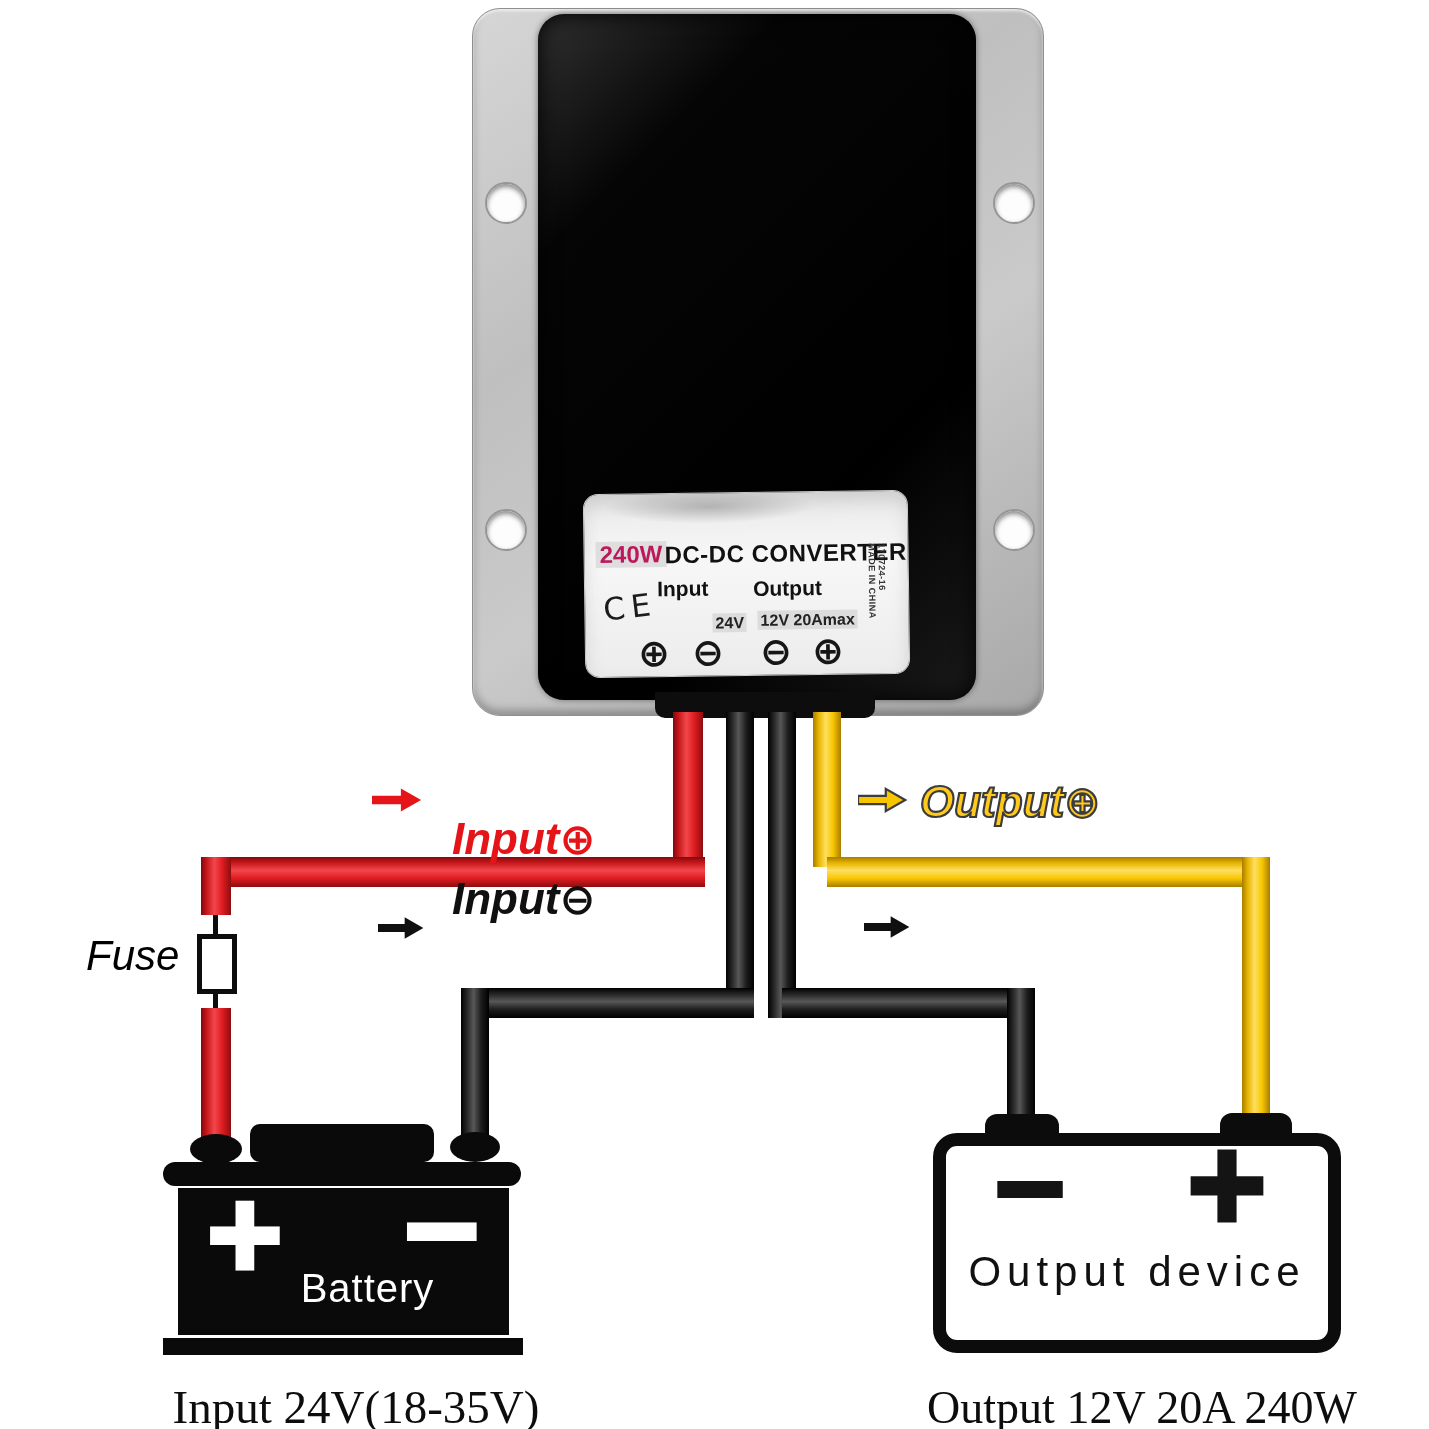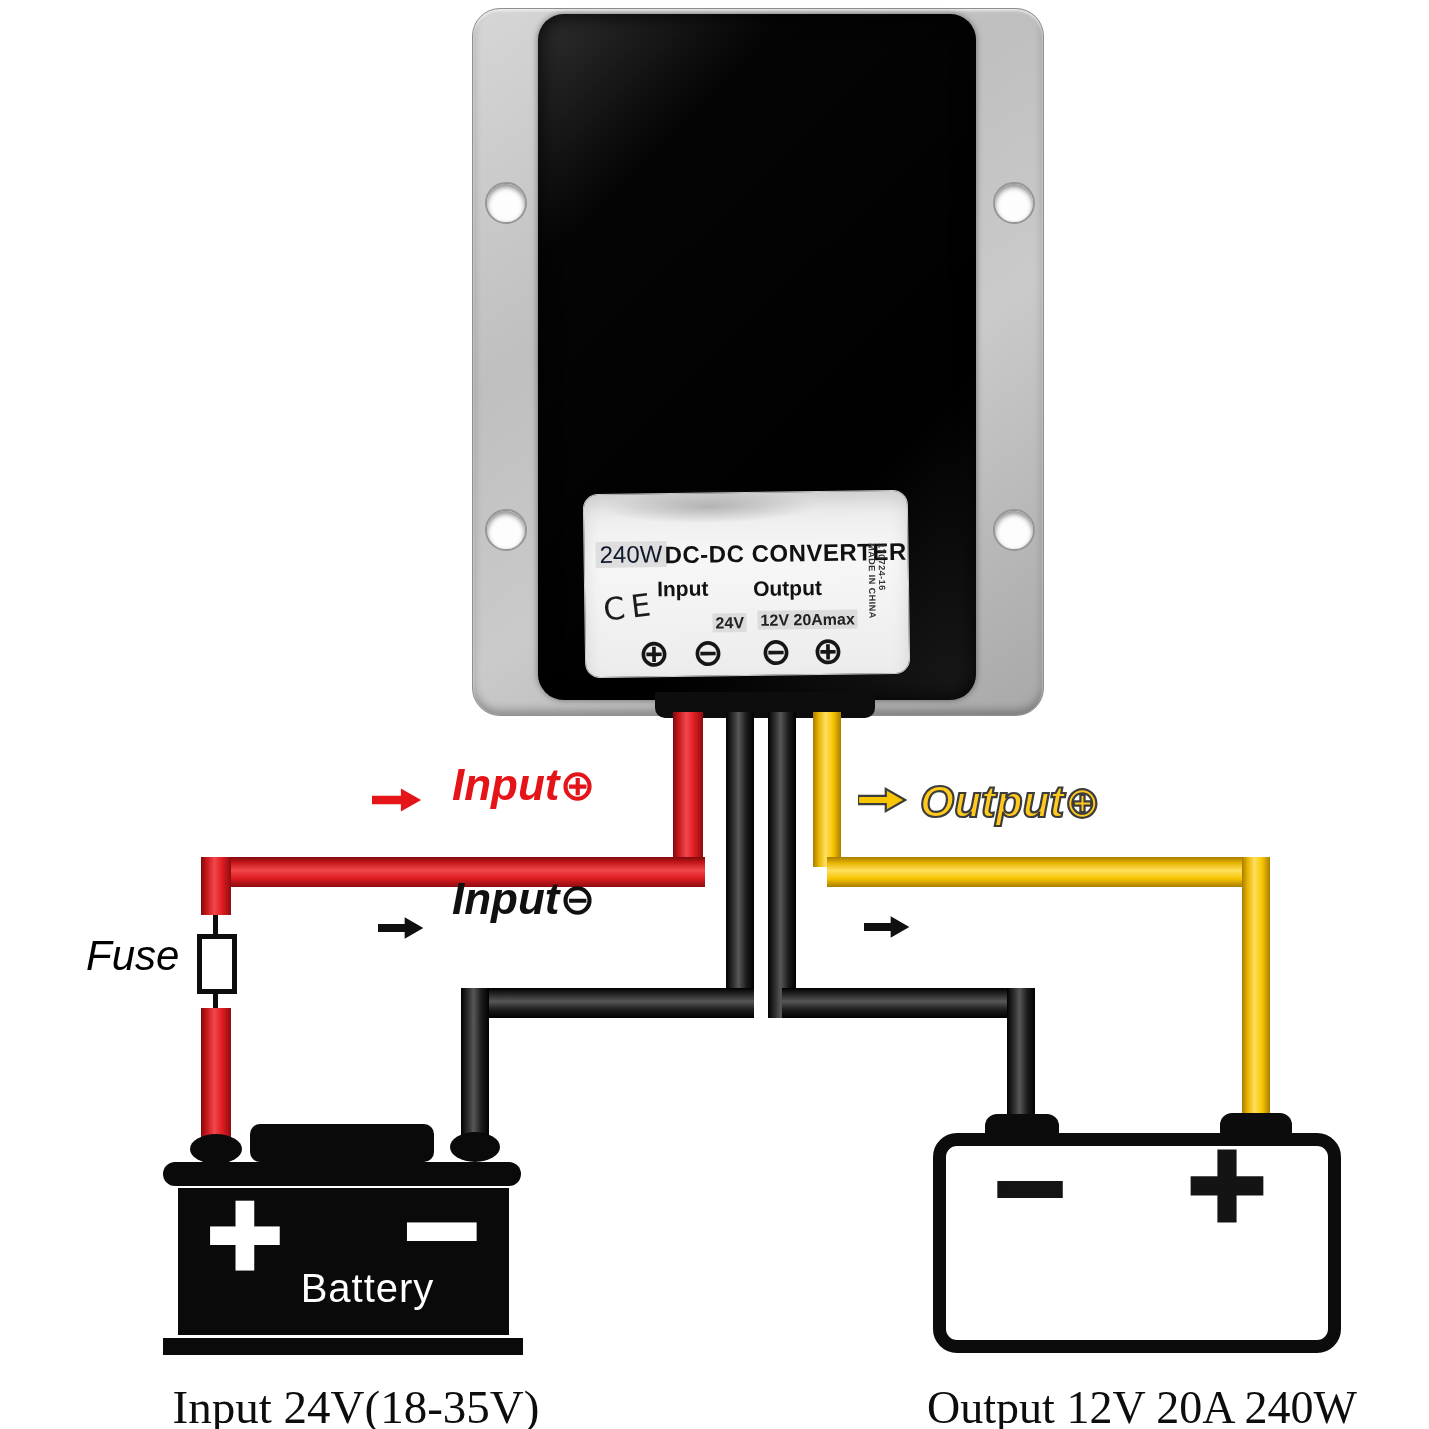--- a/index.html
+++ b/index.html
@@ -17,21 +17,21 @@
          background:linear-gradient(135deg,#303030 0%,#050505 22%,#000 70%,#1a1a1a 100%);
          box-shadow:inset 0 0 22px #000, 0 0 6px rgba(0,0,0,.45);}
   .gland{position:absolute;left:655px;top:692px;width:220px;height:26px;background:#0d0d0d;
          border-radius:0 0 10px 10px;}
   .sticker{position:absolute;left:585px;top:493px;width:323px;height:182px;border-radius:14px;
          background:linear-gradient(180deg,#e9e9e9,#f7f7f7 35%,#ececec);
          box-shadow:0 0 0 1px #c9c9c9, inset 0 10px 16px rgba(150,150,150,.30);
          transform:rotate(-0.8deg);}
   .sheen{position:absolute;left:20px;top:-4px;width:210px;height:34px;border-radius:50%;
          background:radial-gradient(closest-side,rgba(140,140,140,.55),rgba(140,140,140,0));}
-  .pw{position:absolute;left:11px;top:47px;font-size:24px;font-weight:400;color:#0f172a;
+  .pw{position:absolute;left:11px;top:47px;font-size:24px;font-weight:700;color:#be185d;
       background:#dedede;padding:0 4px;line-height:26px;}
   .ttl{position:absolute;left:80px;top:48px;font-size:24px;font-weight:700;color:#111;
       letter-spacing:.5px;line-height:26px;}
   .ce{position:absolute;left:18px;top:94px;font-size:31px;font-weight:400;color:#1c1c1c;
       letter-spacing:6px;font-family:"DejaVu Sans",sans-serif;transform:rotate(-6deg);}
   .io{position:absolute;font-size:21px;font-weight:700;color:#111;line-height:22px;}
   .rating{position:absolute;font-size:16px;font-weight:700;color:#222;background:#dcdcdc;
       padding:0 3px;line-height:19px;}
   .screw{position:absolute;width:34px;height:34px;line-height:34px;text-align:center;
       font-family:"DejaVu Sans",sans-serif;font-size:38px;font-weight:700;color:#161616;}
@@ -132,21 +132,21 @@
   <div class="wire wh-blk" style="left:782px;top:988px;width:253px;height:30px;"></div>
   <div class="wire wv-blk" style="left:1007px;top:988px;width:28px;height:136px;"></div>
 
   <div class="wire wv-yel" style="left:813px;top:712px;width:28px;height:155px;"></div>
   <div class="wire wh-yel" style="left:827px;top:857px;width:443px;height:30px;"></div>
   <div class="wire wv-yel" style="left:1242px;top:857px;width:28px;height:267px;"></div>
 
   <svg class="arrow" style="left:372px;top:785px;" width="52" height="30" viewBox="0 0 36 20">
       <path d="M0 7 H20 V2 L34 10 L20 18 V13 H0 Z" fill="#e41418"></path>
     </svg>
-  <div class="wl wl-red" style="left:452px;top:762px;"><span>Input</span><span class="sign">⊕</span></div>
+  <div class="wl wl-red" style="left:452px;top:816px;"><span>Input</span><span class="sign">⊕</span></div>
 
   <svg class="arrow" style="left:858px;top:786px;" width="50" height="28" viewBox="0 0 36 20">
       <path d="M0 7 H20 V2 L34 10 L20 18 V13 H0 Z" fill="#f7c600" stroke="#3c3c3c" stroke-width="1.6"></path>
     </svg>
   <div class="wl wl-yel" style="left:920px;top:779px;text-align:center;"><span>Output</span><span class="sign">⊕</span></div>
 
   <svg class="arrow" style="left:378px;top:914px;" width="48" height="28" viewBox="0 0 36 20">
       <path d="M0 7 H20 V2 L34 10 L20 18 V13 H0 Z" fill="#101010"></path>
     </svg>
   <div class="wl wl-blk" style="left:452px;top:876px;"><span>Input</span><span class="sign">⊖</span></div>
@@ -165,17 +165,18 @@
   <div class="bat-part" style="left:163px;top:1338px;width:360px;height:17px;"></div>
   <span class="bat-sign" style="left:195px;top:1183px;width:100px;height:100px;line-height:100px;font-size:100px;-webkit-text-stroke:7px #fff;">+</span>
   <span class="bat-sign" style="left:392px;top:1179px;width:100px;height:100px;line-height:100px;font-size:100px;-webkit-text-stroke:7px #fff;">−</span>
   <div class="bat-label">Battery</div>
 
   <div class="dev-bump" style="left:985px;top:1114px;width:74px;height:24px;"></div>
   <div class="dev-bump" style="left:1220px;top:1113px;width:72px;height:25px;"></div>
   <div class="dev-box"></div>
   <span class="dev-sign" style="left:980px;top:1136px;width:100px;height:100px;line-height:100px;font-size:95px;-webkit-text-stroke:6px #141414;">−</span>
   <span class="dev-sign" style="left:1177px;top:1133px;width:100px;height:100px;line-height:100px;font-size:105px;-webkit-text-stroke:7px #141414;">+</span>
+  <div class="dev-label">Output device</div>
 
   <div class="caption" style="left:106px;top:1380px;width:500px;">Input 24V(18-35V)</div>
   <div class="caption" style="left:892px;top:1381px;width:500px;font-size:46px;">Output 12V 20A 240W</div>
 
 </div>
 
 </body></html>

